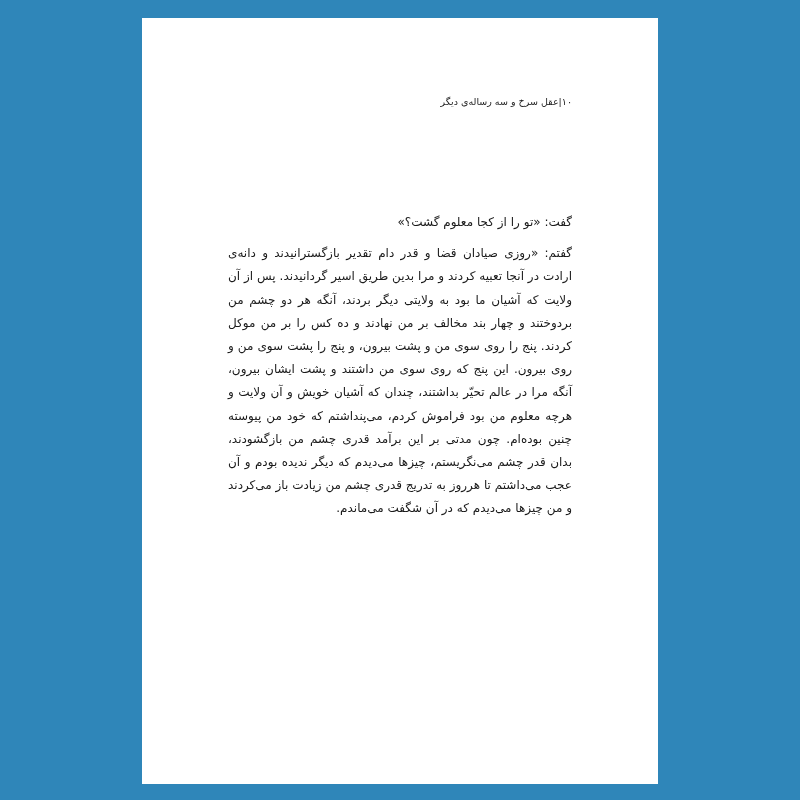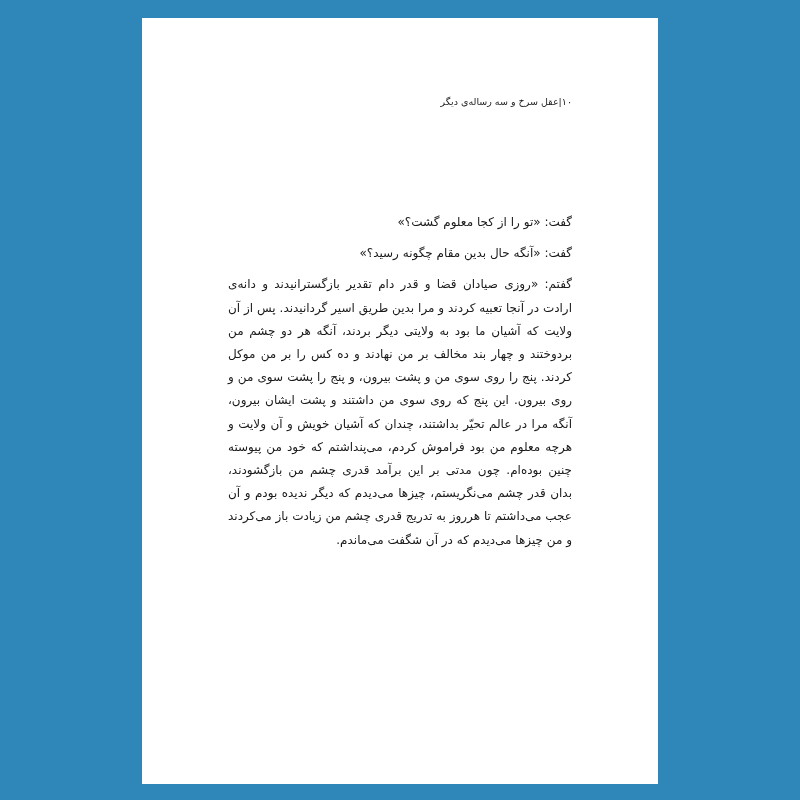--- a/index.html
+++ b/index.html
@@ -43,16 +43,15 @@
 </head>
 <body>
 
 <div class="page">
   <div class="running-head">
     <span>۱۰</span><span>|</span><span>عقل سرخ و سه رساله‌ی دیگر</span>
   </div>
 
   <div class="body-text">
     <p class="para">گفت: «تو را از کجا معلوم گشت؟»</p>
-    <p class="para">گفت: «آنگه حال بدین مقام چگونه رسید؟»</p>
     <p class="para">گفتم: «روزی صیادان قضا و قدر دام تقدیر بازگسترانیدند و دانه‌ی ارادت در آنجا تعبیه کردند و مرا بدین طریق اسیر گردانیدند. پس از آن ولایت که آشیان ما بود به ولایتی دیگر بردند، آنگه هر دو چشم من بردوختند و چهار بند مخالف بر من نهادند و ده کس را بر من موکل کردند. پنج را روی سوی من و پشت بیرون، و پنج را پشت سوی من و روی بیرون. این پنج که روی سوی من داشتند و پشت ایشان بیرون، آنگه مرا در عالم تحیّر بداشتند، چندان که آشیان خویش و آن ولایت و هرچه معلوم من بود فراموش کردم، می‌پنداشتم که خود من پیوسته چنین بوده‌ام. چون مدتی بر این برآمد قدری چشم من بازگشودند، بدان قدر چشم می‌نگریستم، چیزها می‌دیدم که دیگر ندیده بودم و آن عجب می‌داشتم تا هرروز به تدریج قدری چشم من زیادت باز می‌کردند و من چیزها می‌دیدم که در آن شگفت می‌ماندم.</p>
   </div>
 </div>
 
 </body></html>

